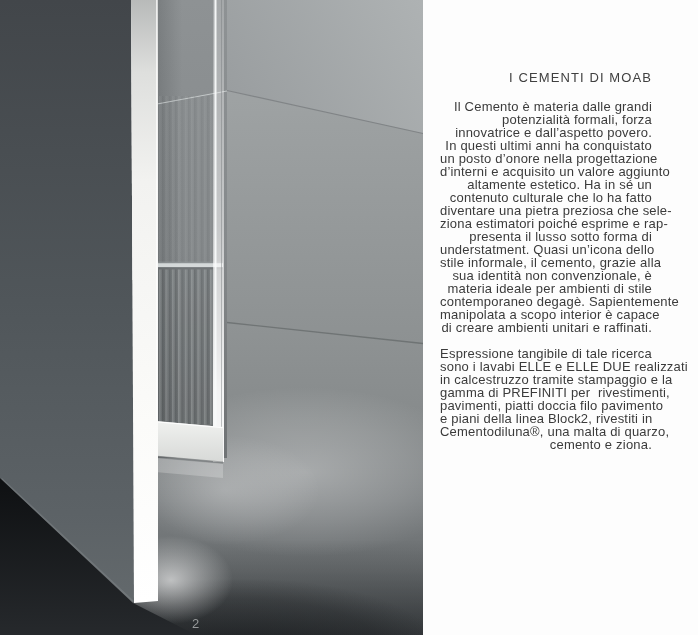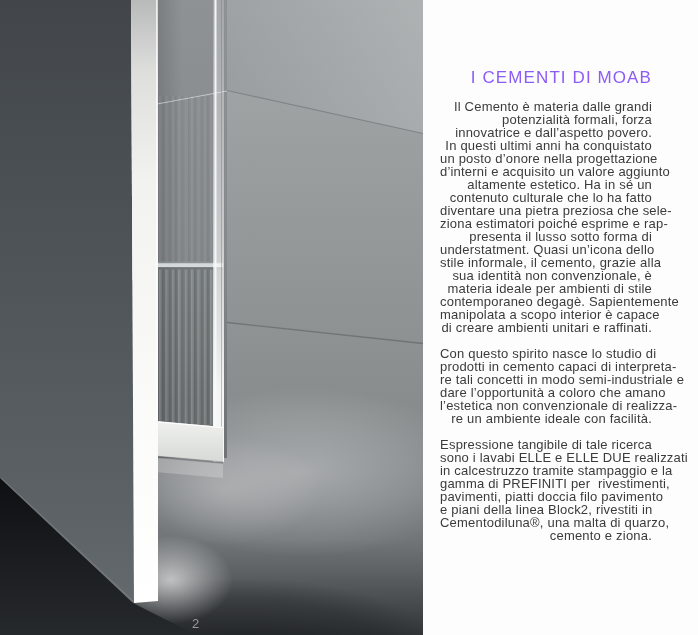--- a/index.html
+++ b/index.html
@@ -15,25 +15,25 @@
     width:423px; height:635px;
   }
   .photo svg { display:block; }
   .text-col {
     position:absolute;
     top:70px; right:46px;
     width:212px;
     text-align:right;
   }
   .doc-title {
-    font-size:17px;
+    font-size:13px;
     line-height:16px;
     letter-spacing:1.1px;
     font-weight:400;
-    color:#8b5cf6;
+    color:#404040;
     margin:0 0 14px 0;
     white-space:pre;
   }
   .para {
     font-size:13px;
     line-height:13px;
     letter-spacing:0.2px;
     color:#3b3b3b;
     margin:0 0 13px 0;
     white-space:pre;
@@ -213,26 +213,20 @@
 diventare una pietra preziosa che sele-
 ziona estimatori poiché esprime e rap-
 presenta il lusso sotto forma di
 understatment. Quasi un’icona dello
 stile informale, il cemento, grazie alla
 sua identità non convenzionale, è
 materia ideale per ambienti di stile
 contemporaneo degagè. Sapientemente
 manipolata a scopo interior è capace
 di creare ambienti unitari e raffinati.</p>
-    <p class="para">Con questo spirito nasce lo studio di
-prodotti in cemento capaci di interpreta-
-re tali concetti in modo semi-industriale e
-dare l’opportunità a coloro che amano
-l’estetica non convenzionale di realizza-
-re un ambiente ideale con facilità.</p>
     <p class="para">Espressione tangibile di tale ricerca
 sono i lavabi ELLE e ELLE DUE realizzati
 in calcestruzzo tramite stampaggio e la
 gamma di PREFINITI per  rivestimenti,
 pavimenti, piatti doccia filo pavimento
 e piani della linea Block2, rivestiti in
 Cementodiluna®, una malta di quarzo,
 cemento e ziona.</p>
   </div>
 

